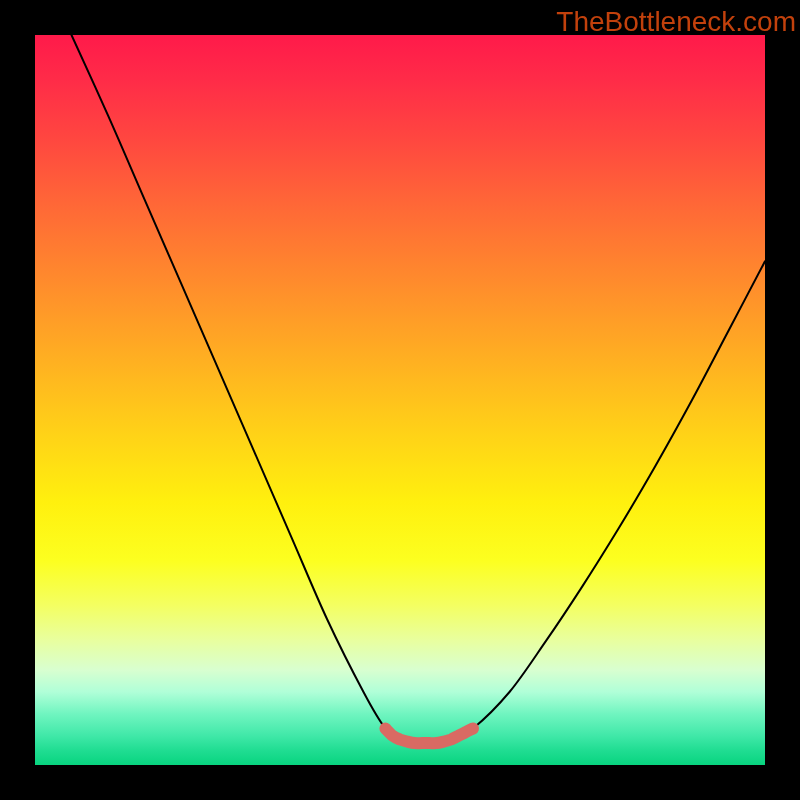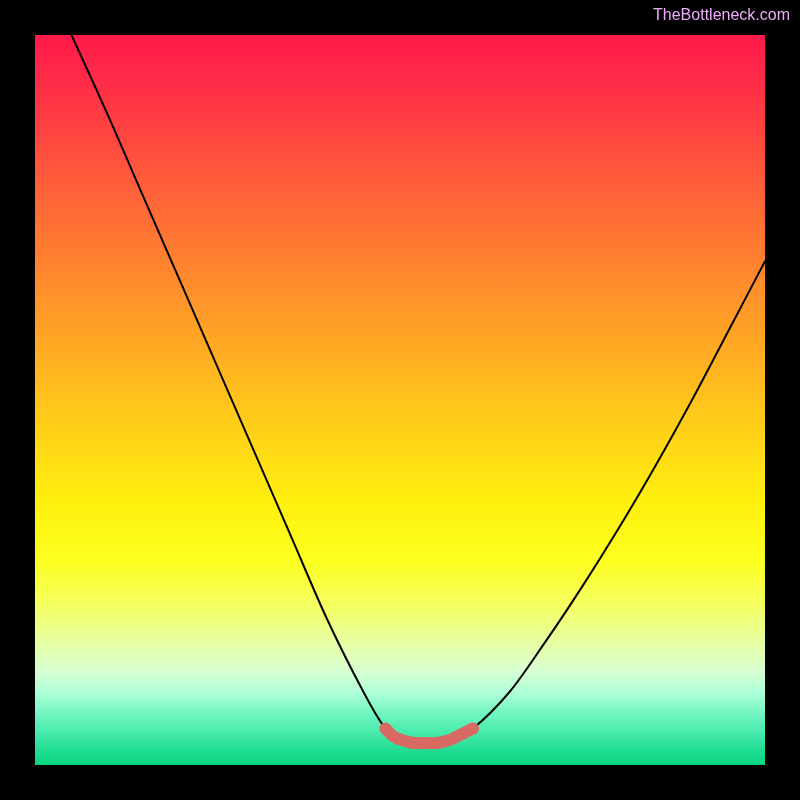--- a/index.html
+++ b/index.html
@@ -7,23 +7,23 @@
     width: 800px;
     height: 800px;
     background: #000;
     position: relative;
     overflow: hidden;
     font-family: Arial, sans-serif;
   }
   .watermark {
     position: absolute;
     top: 6px;
-    right: 10px;
-    color: #f0abfc;
-    font-size: 16px;
+    right: 4px;
+    color: #c2410c;
+    font-size: 28px;
     font-weight: 500;
     z-index: 10;
   }
   .plot-area {
     position: absolute;
     left: 35px;
     top: 35px;
     width: 730px;
     height: 730px;
     overflow: hidden;

